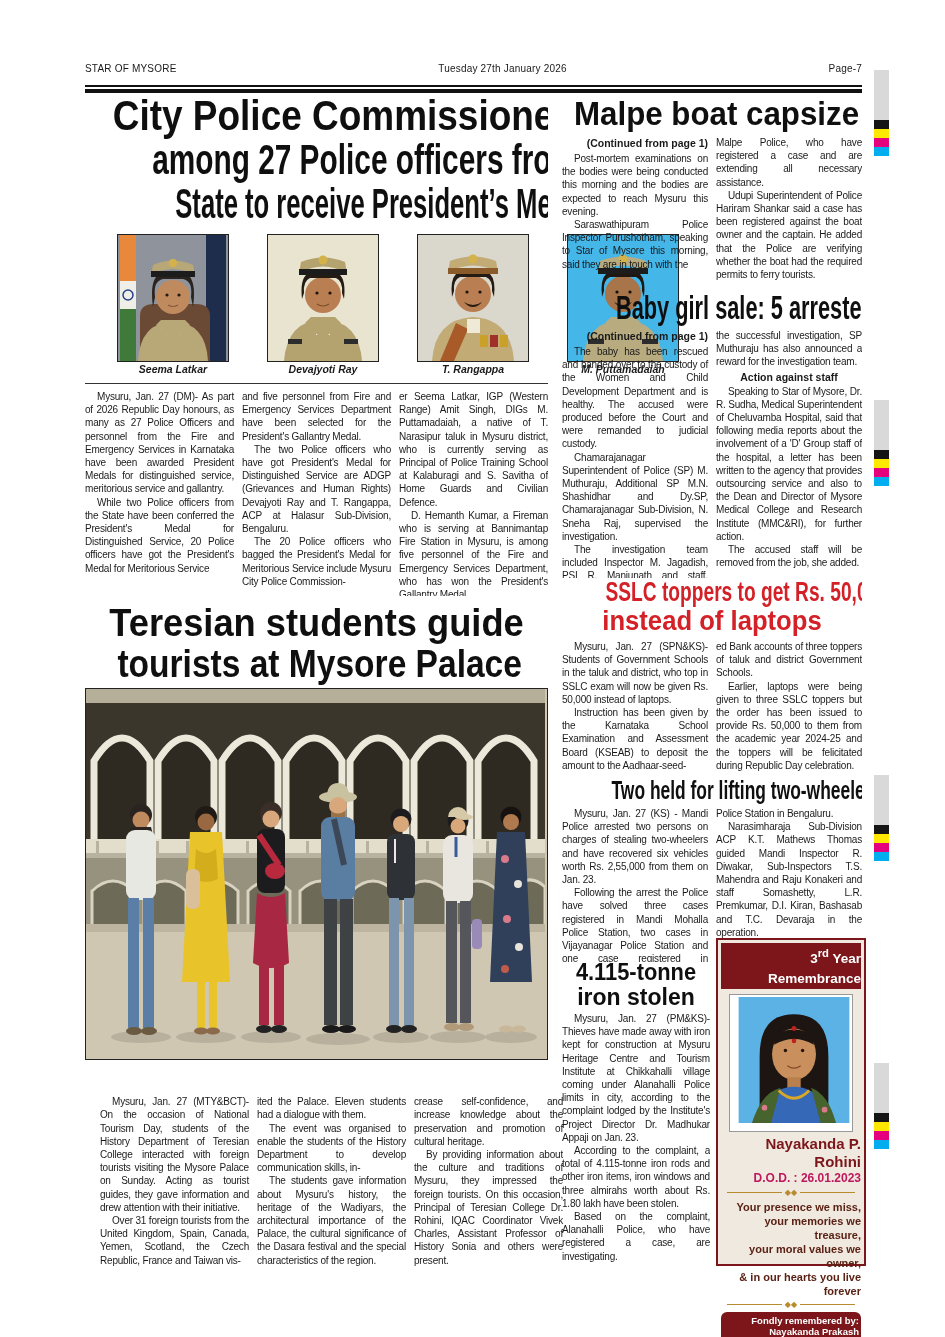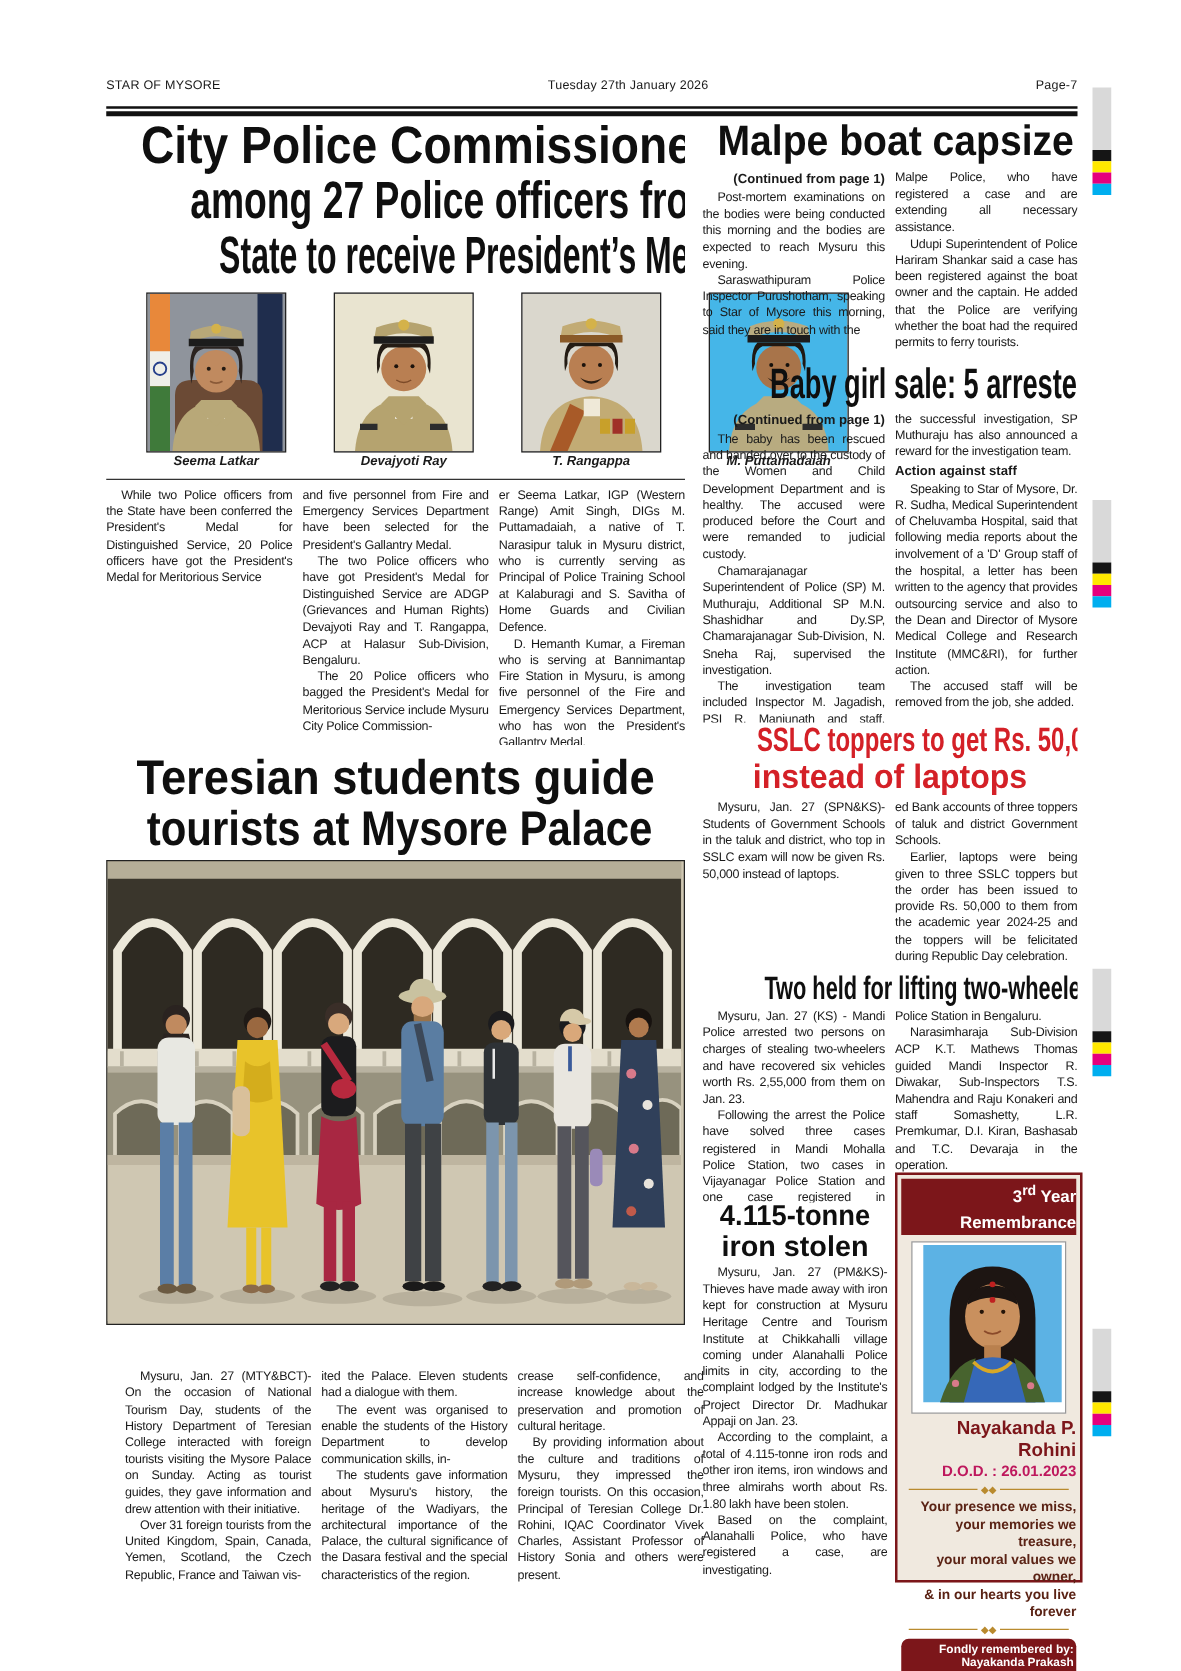--- a/index.html
+++ b/index.html
@@ -12,21 +12,21 @@
   .mast-rule-thick{position:absolute;left:85px;top:89px;width:777px;height:4px;background:#111;}
   
   .hl{font-weight:bold;color:#0f0f0f;text-align:center;}
   .hl .ln{display:block;white-space:nowrap;transform:scaleX(var(--sx,1));transform-origin:50% 50%;}
   
   .cols{display:flex;gap:8px;}
   .col{flex:1;}
   p.np{margin:0;text-indent:12px;text-align:justify;font-size:10px;line-height:13.2px;letter-spacing:-0.2px;}
   p.np.cont{text-indent:0;}
   .contnote{font-weight:bold;text-align:right;font-size:10.5px;line-height:14px;margin:0 0 2px 0;}
-  .subhead{font-weight:bold;font-size:10.5px;line-height:14px;margin:1px 0;}
+  .subhead{font-weight:bold;text-align:center;font-size:10.5px;line-height:14px;margin:1px 0;}
   
   .photo-row{position:absolute;left:85px;top:234px;width:463px;display:flex;gap:6px;}
   .pcell{flex:1;padding-left:32px;}
   .pframe{border:1px solid #222;background:#ccc;height:126px;overflow:hidden;}
   .pcap{font-size:10.5px;font-weight:bold;font-style:italic;text-align:center;line-height:15px;}
   .caprule{position:absolute;left:85px;top:383px;width:463px;height:1px;background:#333;}
   
   .blk{position:absolute;overflow:hidden;}
   .red{color:#d42027;}
   
@@ -159,20 +159,21 @@
             <rect x="74" y="104" width="16" height="5" fill="#2c2c2c"></rect>
         </svg>
       </div>
       <div class="pcap">M. Puttamadaiah</div>
     </div>
   </div>
   <div class="caprule"></div>
 
   <div class="blk cols" style="left:85px;top:390px;width:463px;height:206px;">
     <div class="col">
+      <p class="np">Mysuru, Jan. 27 (DM)- As part of 2026 Republic Day honours, as many as 27 Police Officers and personnel from the Fire and Emergency Services in Karnataka have been awarded President Medals for distinguished service, meritorious service and gallantry.</p>
       <p class="np">While two Police officers from the State have been conferred the President's Medal for Distinguished Service, 20 Police officers have got the President's Medal for Meritorious Service</p>
     </div>
     <div class="col">
       <p class="np cont">and five personnel from Fire and Emergency Services Department have been selected for the President's Gallantry Medal.</p>
       <p class="np">The two Police officers who have got President's Medal for Distinguished Service are ADGP (Grievances and Human Rights) Devajyoti Ray and T. Rangappa, ACP at Halasur Sub-Division, Bengaluru.</p>
       <p class="np">The 20 Police officers who bagged the President's Medal for Meritorious Service include Mysuru City Police Commission-</p>
     </div>
     <div class="col">
       <p class="np cont">er Seema Latkar, IGP (Western Range) Amit Singh, DIGs M. Puttamadaiah, a native of T. Narasipur taluk in Mysuru district, who is currently serving as Principal of Police Training School at Kalaburagi and S. Savitha of Home Guards and Civilian Defence.</p>
       <p class="np">D. Hemanth Kumar, a Fireman who is serving at Bannimantap Fire Station in Mysuru, is among five personnel of the Fire and Emergency Services Department, who has won the President's Gallantry Medal.</p>
@@ -383,20 +384,21 @@
   </div>
 
   <div class="blk" style="left:562px;top:578px;width:300px;height:198px;">
     <div class="hl red" style="font-size:27px;line-height:29px;">
       <span class="ln" style="--sx:.71">SSLC toppers to get Rs. 50,000</span>
       <span class="ln" style="--sx:.95">instead of laptops</span>
     </div>
     <div class="cols" style="margin-top:4px;">
       <div class="col">
         <p class="np">Mysuru, Jan. 27 (SPN&amp;KS)- Students of Government Schools in the taluk and district, who top in SSLC exam will now be given Rs. 50,000 instead of laptops.</p>
+        <p class="np">Instruction has been given by the Karnataka School Examination and Assessment Board (KSEAB) to deposit the amount to the Aadhaar-seed-</p>
       </div>
       <div class="col">
         <p class="np cont">ed Bank accounts of three toppers of taluk and district Government Schools.</p>
         <p class="np">Earlier, laptops were being given to three SSLC toppers but the order has been issued to provide Rs. 50,000 to them from the academic year 2024-25 and the toppers will be felicitated during Republic Day celebration.</p>
       </div>
     </div>
   </div>
 
   <div class="blk" style="left:562px;top:776px;width:300px;height:186px;">
     <div class="hl" style="font-size:26px;line-height:28px;">

